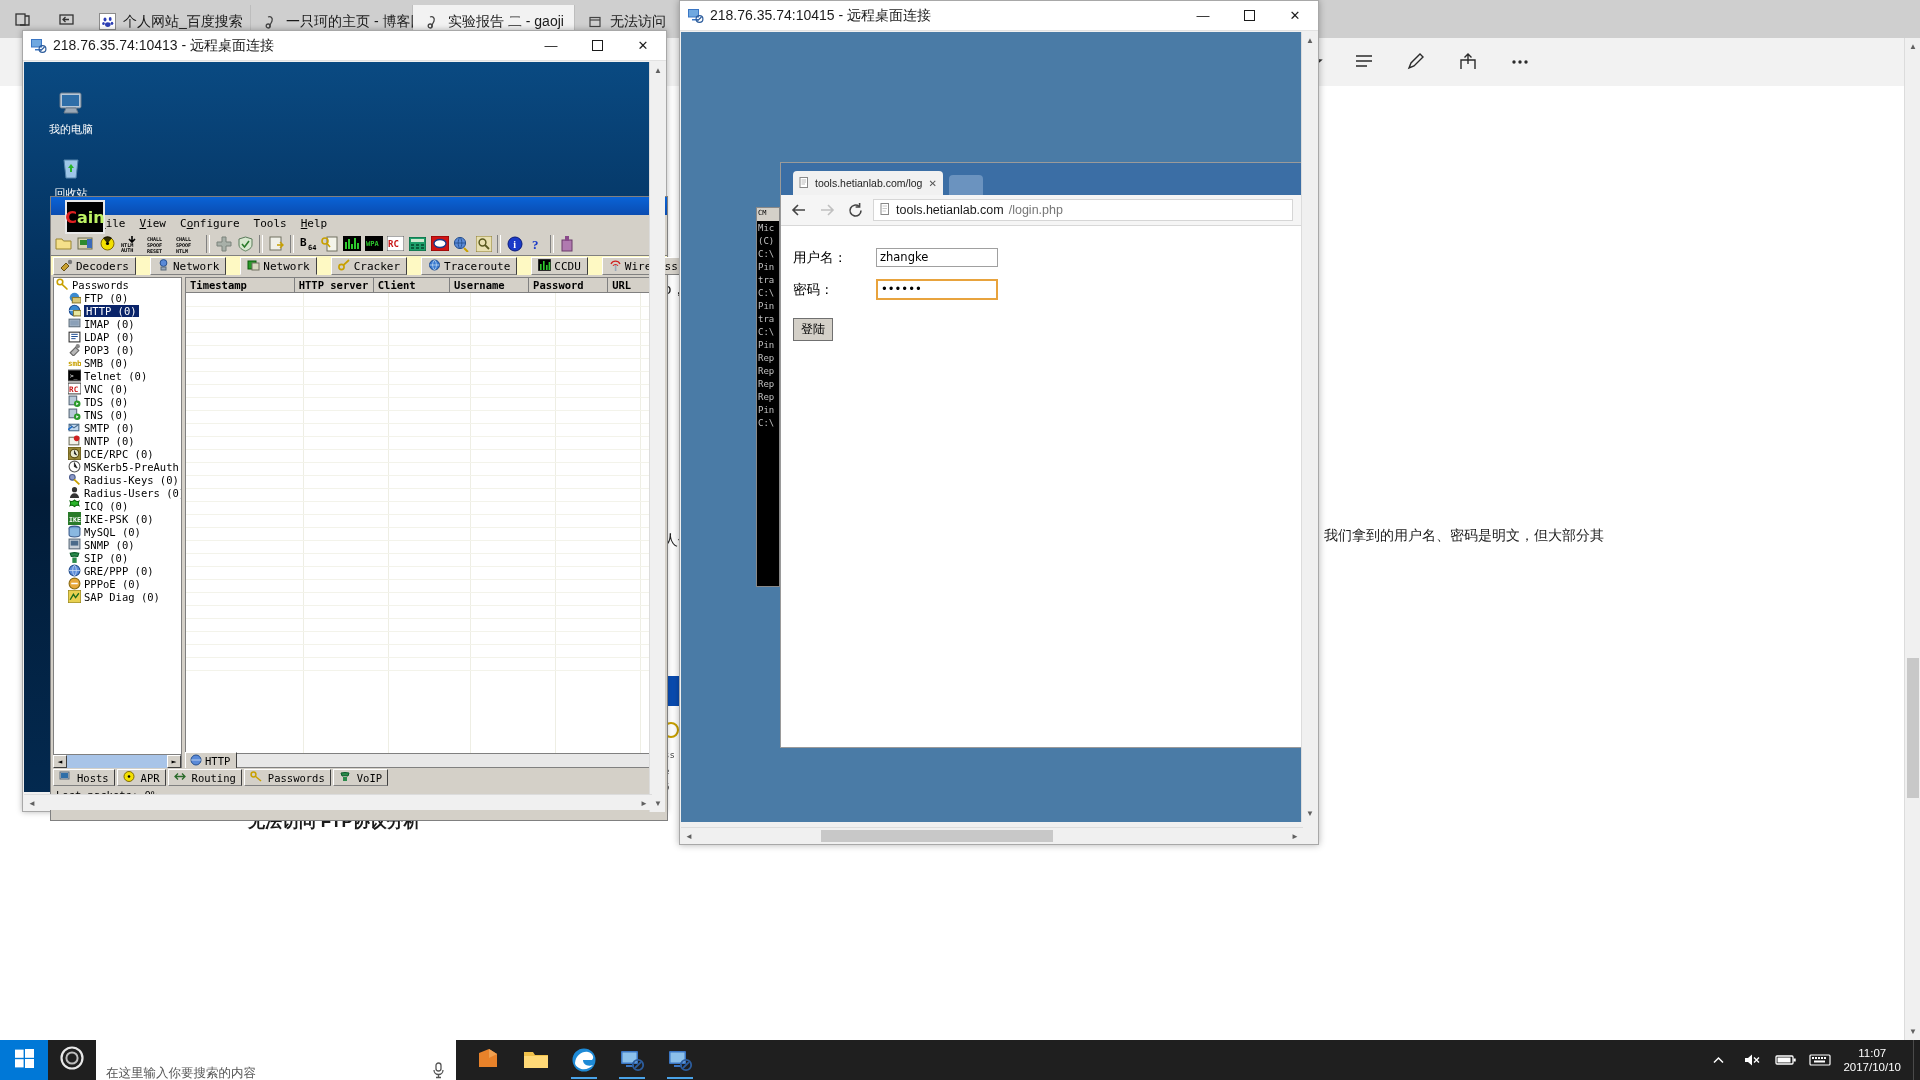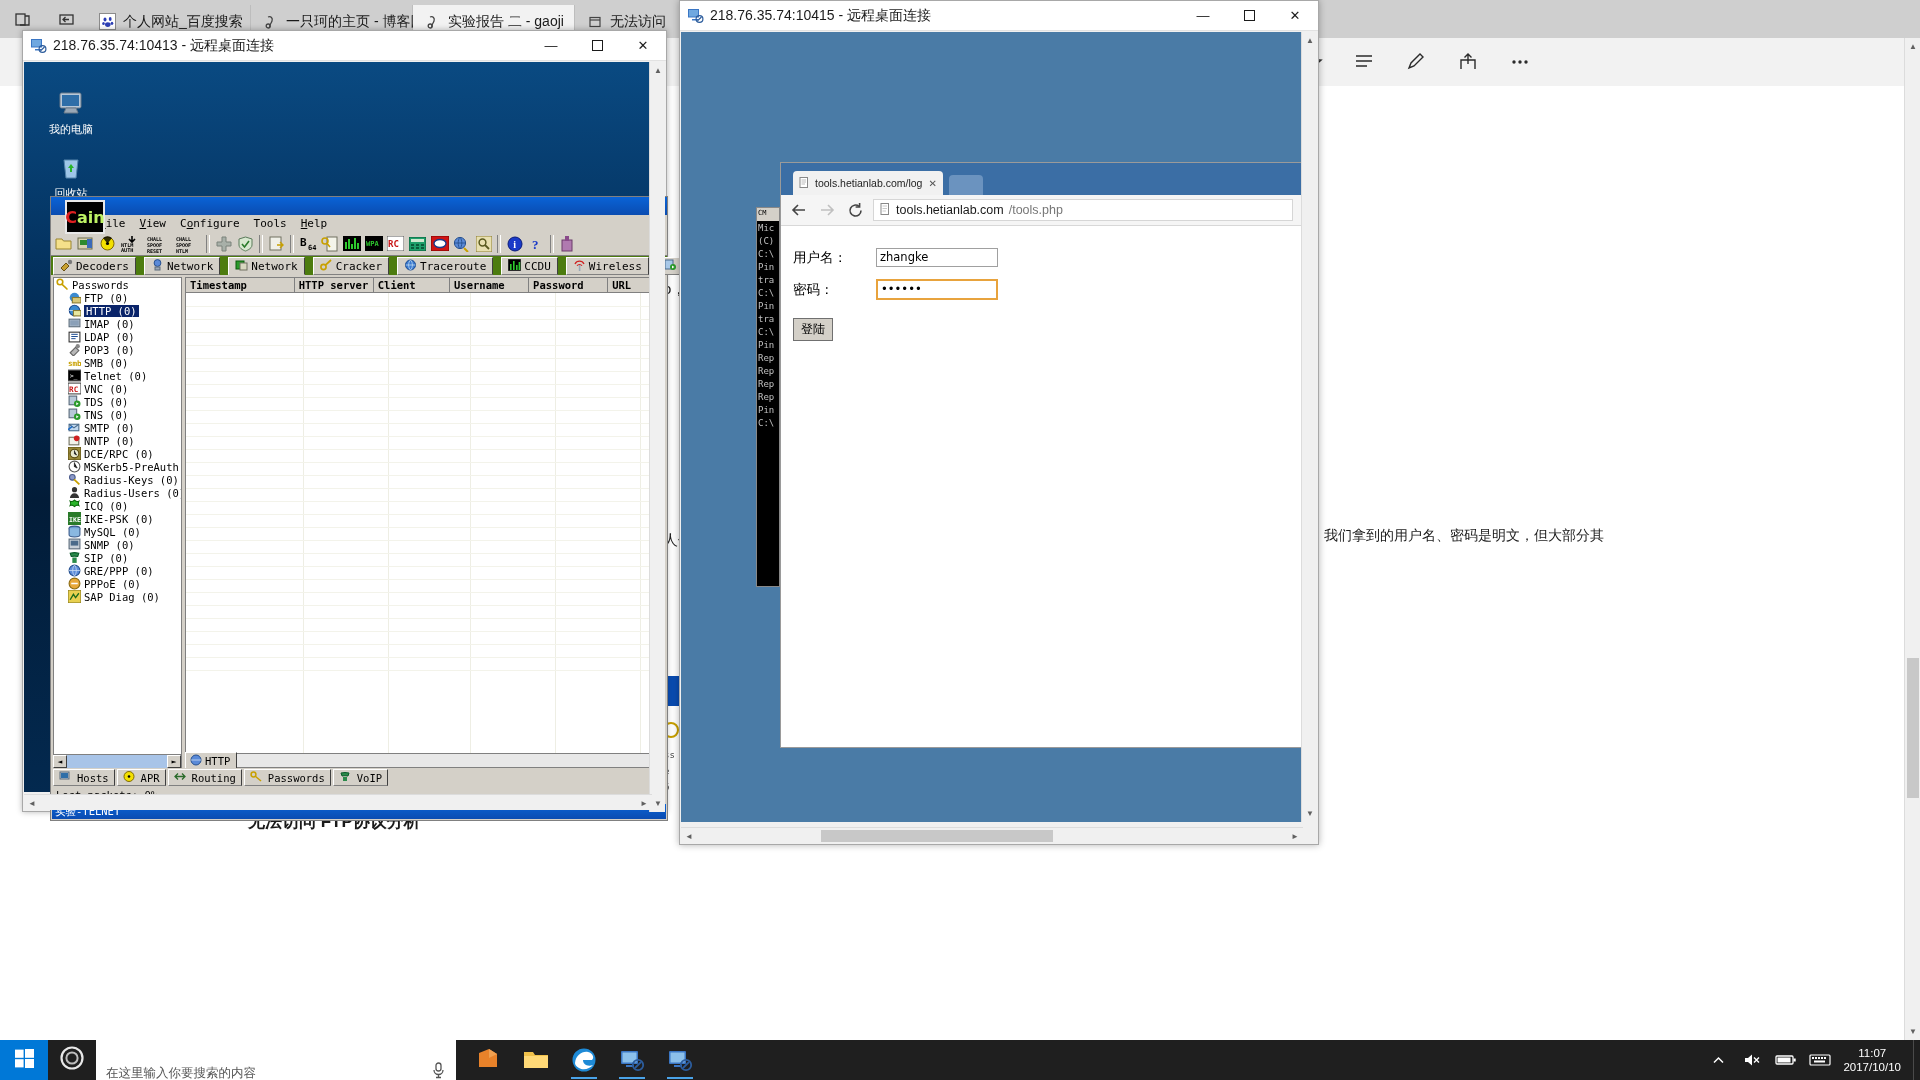--- a/index.html
+++ b/index.html
@@ -121,21 +121,21 @@
 
   .cain-toolbar {
     height: 24px; background: #d4d0c8; display: flex; align-items: center;
     padding: 0 2px; gap: 1px; border-bottom: 1px solid #808080;
   }
   .tbi { width: 21px; height: 20px; display: flex; align-items: center; justify-content: center; }
   .tbi svg, .tbi div { pointer-events: none; }
   .tbsep { width: 4px; height: 18px; border-left: 1px solid #808080; border-right: 1px solid #fff; margin: 0 2px; }
 
   .cain-tabs {
-    height: 19px; background: #4d7c0f; display: flex; align-items: stretch; padding: 1px 2px 0 2px; gap: 8px;
+    height: 19px; background: #fef9c3; display: flex; align-items: stretch; padding: 1px 2px 0 2px; gap: 14px;
   }
   .cain-tab {
     display: flex; align-items: center; gap: 3px; padding: 0 6px;
     font-size: 11px; color: #000; background: #d4d0c8;
     border-top: 1px solid #fff; border-left: 1px solid #fff;
     border-right: 1px solid #404040; border-bottom: 1px solid #808080;
   }
   .cain-tab.active { border-bottom-color: #d4d0c8; background: #d4d0c8; font-weight: normal; }
 
   .cain-body {
@@ -927,21 +927,20 @@
         <div class="lw-tab">
           <span><svg width="12" height="11" viewBox="0 0 12 11">
                 <path d="M2 2 q4-1 8 0 l-1 3 q-3-0.6-6 0z" fill="#2a8a4a" stroke="#0a5a2a"></path>
                 <rect x="4" y="6" width="4" height="4" fill="#2a8a4a"></rect>
               </svg></span>
           <span>VoIP</span>
         </div>
       </div>
 
       <div class="cain-status">Lost packets:   0%</div>
-      <div class="cain-bluebar">实验-TELNET</div>
     </div>
 
     <div class="rdp1-vscroll">
       <div class="sb-arrow" style="top:0">▲</div>
       <div class="sb-arrow" style="bottom:0">▼</div>
     </div>
     <div class="rdp1-hscroll">
       <div style="position:absolute; left:0; width:16px; height:16px; display:flex; align-items:center; justify-content:center; font-size:8px; color:#606060">◄</div>
       <div style="position:absolute; right:0; width:16px; height:16px; display:flex; align-items:center; justify-content:center; font-size:8px; color:#606060">►</div>
     </div>
@@ -1031,21 +1030,21 @@
                 <path d="M14 8.5 A5.5 5.5 0 1 1 12 4.3" fill="none" stroke="#444" stroke-width="1.6"></path>
                 <path d="M12.6 1 L12.6 5 L8.6 5" fill="none" stroke="#444" stroke-width="1.6"></path>
               </svg>
           </div>
           <div class="chrome-url">
             <span><svg width="11" height="12" viewBox="0 0 11 12">
                   <rect x="1" y="0.5" width="7.5" height="11" fill="#fff" stroke="#888"></rect>
                   <path d="M2.5 3 H7 M2.5 5.5 H7 M2.5 8 H6" stroke="#bbb" stroke-width=".8"></path>
                 </svg></span>
             <span class="host">tools.hetianlab.com</span>
-              <span class="path">/tools.php</span>
+              <span class="path">/login.php</span>
           </div>
         </div>
 
         <div class="chrome-page">
           <div class="form-row">
             <span class="form-label">用户名：</span>
             <input class="form-input" type="text" value="zhangke" style="">
           </div>
           <div class="form-row">
             <span class="form-label">密码：</span>

